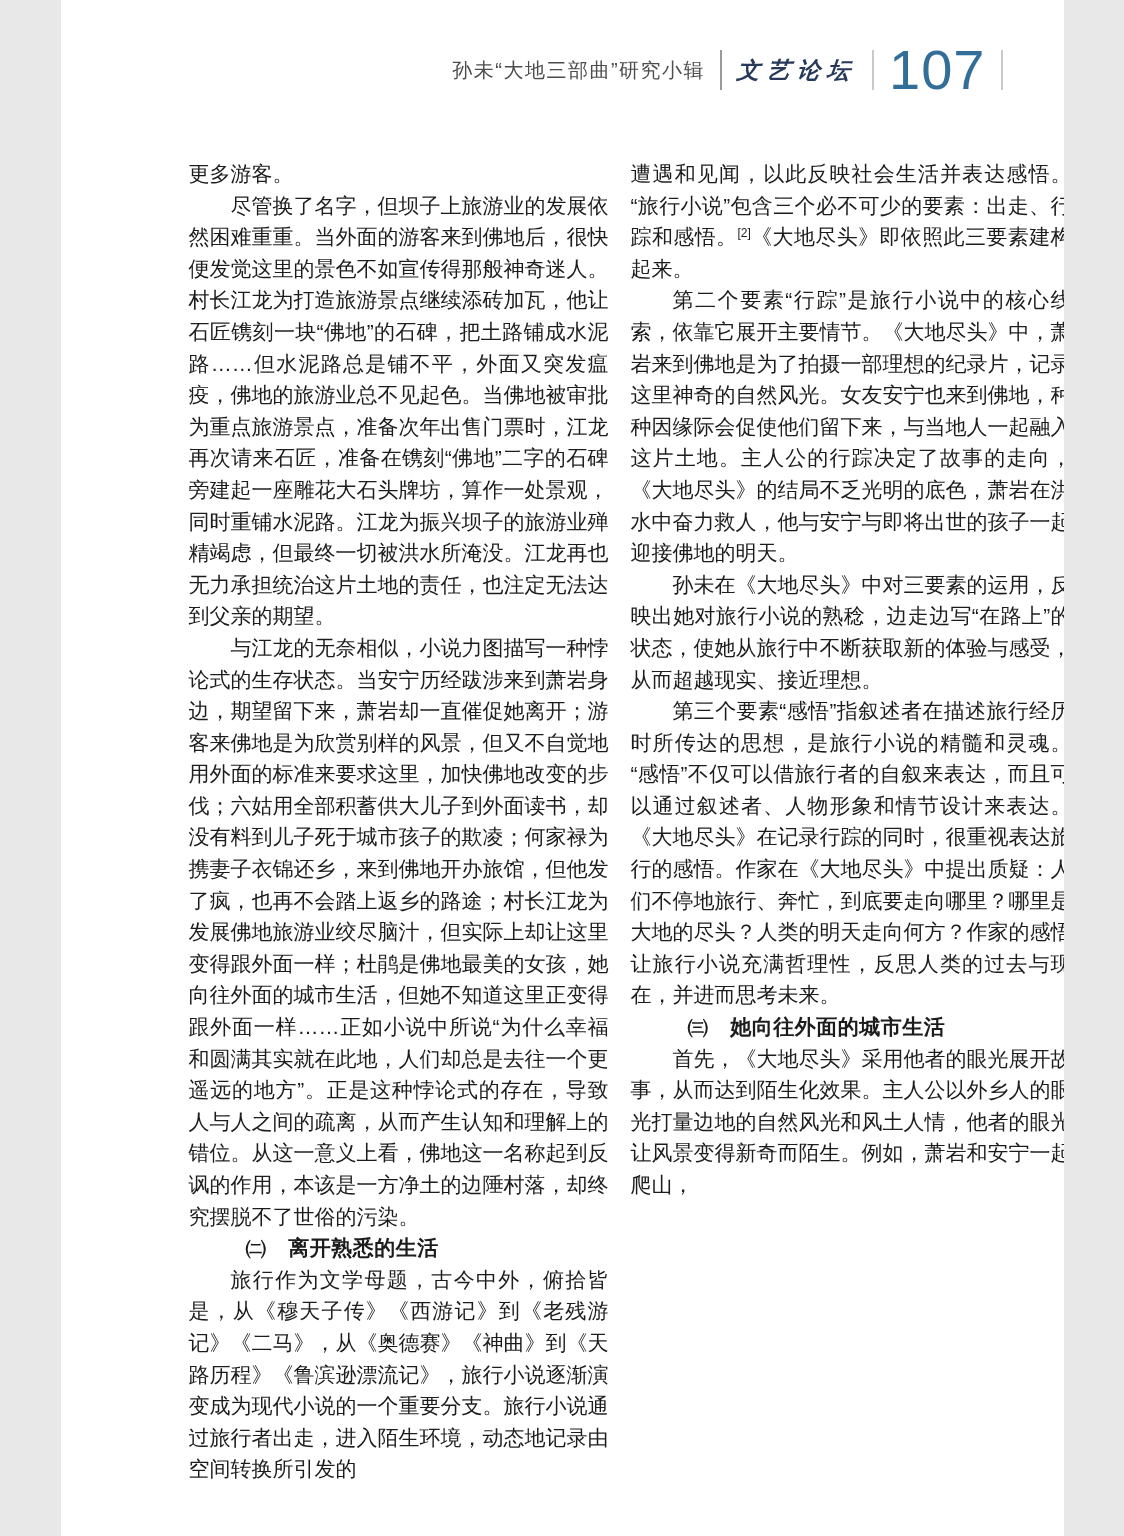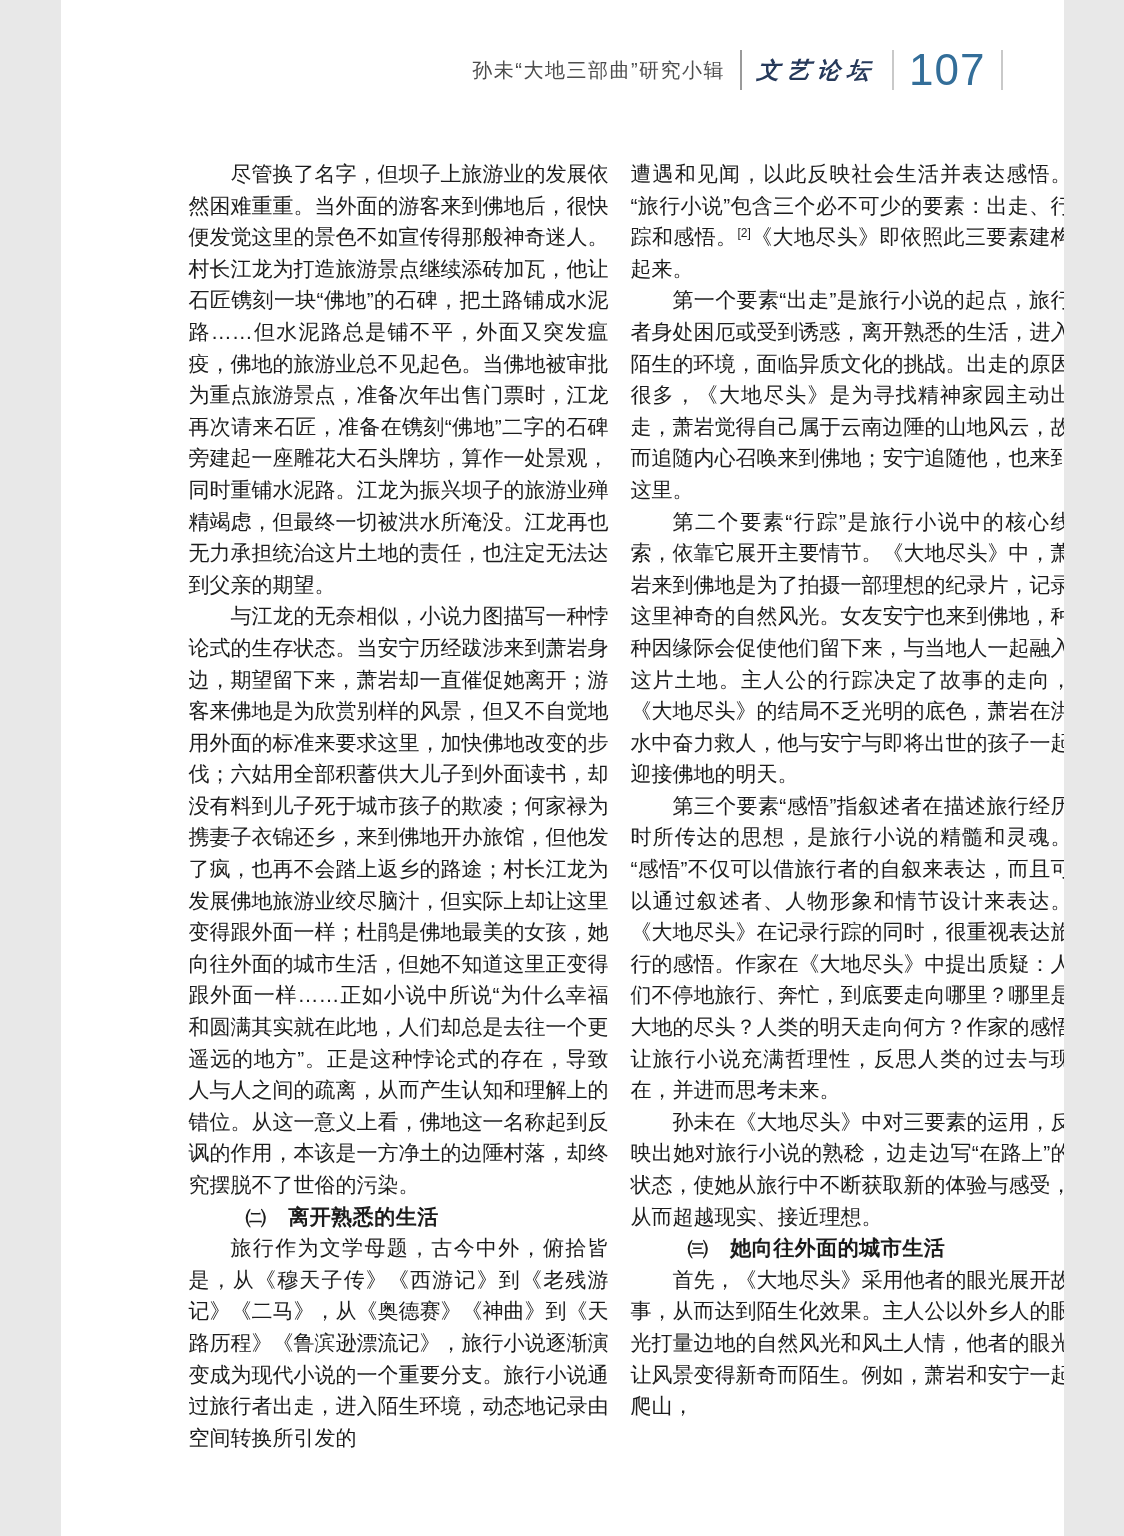--- a/index.html
+++ b/index.html
@@ -34,21 +34,21 @@
   }
   .v-divider.light{background:#c9c9c9;width:2px;}
   .journal-logo{
     font-family:"DejaVu Serif","Liberation Serif",serif;
     font-style:italic;font-weight:bold;
     font-size:23px;color:var(--logo-navy);
     letter-spacing:7px;white-space:nowrap;
     transform:skewX(-6deg);
   }
   .page-number{
-    font-size:44px;color:var(--page-num-blue);
+    font-size:56px;color:var(--page-num-blue);
     letter-spacing:1px;line-height:1;
   }
   
   .text-columns{
     position:absolute;top:158px;left:128px;
     display:flex;gap:22px;
     color:var(--text-ink);
   }
   .col{
     text-align:justify;
@@ -78,31 +78,31 @@
     <span class="header-title">孙未“大地三部曲”研究小辑</span>
     <span class="v-divider"></span>
     <span class="journal-logo">文艺论坛</span>
     <span class="v-divider light"></span>
     <span class="page-number">107</span>
     <span class="v-divider light"></span>
   </div>
 
   <div class="text-columns">
     <div class="col col-left" id="col-left">
+        <p class="">更多游客。</p>
         <p class=" indent">尽管换了名字，但坝子上旅游业的发展依然困难重重。当外面的游客来到佛地后，很快便发觉这里的景色不如宣传得那般神奇迷人。村长江龙为打造旅游景点继续添砖加瓦，他让石匠镌刻一块“佛地”的石碑，把土路铺成水泥路……但水泥路总是铺不平，外面又突发瘟疫，佛地的旅游业总不见起色。当佛地被审批为重点旅游景点，准备次年出售门票时，江龙再次请来石匠，准备在镌刻“佛地”二字的石碑旁建起一座雕花大石头牌坊，算作一处景观，同时重铺水泥路。江龙为振兴坝子的旅游业殚精竭虑，但最终一切被洪水所淹没。江龙再也无力承担统治这片土地的责任，也注定无法达到父亲的期望。</p>
         <p class=" indent">与江龙的无奈相似，小说力图描写一种悖论式的生存状态。当安宁历经跋涉来到萧岩身边，期望留下来，萧岩却一直催促她离开；游客来佛地是为欣赏别样的风景，但又不自觉地用外面的标准来要求这里，加快佛地改变的步伐；六姑用全部积蓄供大儿子到外面读书，却没有料到儿子死于城市孩子的欺凌；何家禄为携妻子衣锦还乡，来到佛地开办旅馆，但他发了疯，也再不会踏上返乡的路途；村长江龙为发展佛地旅游业绞尽脑汁，但实际上却让这里变得跟外面一样；杜鹃是佛地最美的女孩，她向往外面的城市生活，但她不知道这里正变得跟外面一样……正如小说中所说“为什么幸福和圆满其实就在此地，人们却总是去往一个更遥远的地方”。正是这种悖论式的存在，导致人与人之间的疏离，从而产生认知和理解上的错位。从这一意义上看，佛地这一名称起到反讽的作用，本该是一方净土的边陲村落，却终究摆脱不了世俗的污染。</p>
         <p class="heading indent">㈡　离开熟悉的生活</p>
         <p class=" indent">旅行作为文学母题，古今中外，俯拾皆是，从《穆天子传》《西游记》到《老残游记》《二马》，从《奥德赛》《神曲》到《天路历程》《鲁滨逊漂流记》，旅行小说逐渐演变成为现代小说的一个重要分支。旅行小说通过旅行者出走，进入陌生环境，动态地记录由空间转换所引发的</p>
       </div>
     <div class="col col-right" id="col-right">
         <p class="">遭遇和见闻，以此反映社会生活并表达感悟。“旅行小说”包含三个必不可少的要素：出走、行踪和感悟。<sup>[2]</sup>《大地尽头》即依照此三要素建构起来。</p>
-        <p class=" indent">第一个要素“出走”是旅行小说的起点，旅行者身处困厄或受到诱惑，离开熟悉的生活，进入陌生的环境，面临异质文化的挑战。出走的原因很多，《大地尽头》是为寻找精神家园主动出走，萧岩觉得自己属于云南边陲的山地风云，故而追随内心召唤来到佛地；安宁追随他，也来到这里。</p>
         <p class=" indent">第二个要素“行踪”是旅行小说中的核心线索，依靠它展开主要情节。《大地尽头》中，萧岩来到佛地是为了拍摄一部理想的纪录片，记录这里神奇的自然风光。女友安宁也来到佛地，种种因缘际会促使他们留下来，与当地人一起融入这片土地。主人公的行踪决定了故事的走向，《大地尽头》的结局不乏光明的底色，萧岩在洪水中奋力救人，他与安宁与即将出世的孩子一起迎接佛地的明天。</p>
+        <p class=" indent">孙未在《大地尽头》中对三要素的运用，反映出她对旅行小说的熟稔，边走边写“在路上”的状态，使她从旅行中不断获取新的体验与感受，从而超越现实、接近理想。</p>
         <p class=" indent">第三个要素“感悟”指叙述者在描述旅行经历时所传达的思想，是旅行小说的精髓和灵魂。“感悟”不仅可以借旅行者的自叙来表达，而且可以通过叙述者、人物形象和情节设计来表达。《大地尽头》在记录行踪的同时，很重视表达旅行的感悟。作家在《大地尽头》中提出质疑：人们不停地旅行、奔忙，到底要走向哪里？哪里是大地的尽头？人类的明天走向何方？作家的感悟让旅行小说充满哲理性，反思人类的过去与现在，并进而思考未来。</p>
-        <p class=" indent">孙未在《大地尽头》中对三要素的运用，反映出她对旅行小说的熟稔，边走边写“在路上”的状态，使她从旅行中不断获取新的体验与感受，从而超越现实、接近理想。</p>
         <p class="heading indent">㈢　她向往外面的城市生活</p>
         <p class=" indent">首先，《大地尽头》采用他者的眼光展开故事，从而达到陌生化效果。主人公以外乡人的眼光打量边地的自然风光和风土人情，他者的眼光让风景变得新奇而陌生。例如，萧岩和安宁一起爬山，</p>
       </div>
   </div>
 
   <div class="page-footer">
     <span>(C)1994-2024 China Academic Journal Electronic Publishing House. All rights reserved.</span><span class="footer-url">http://www.cnki.net</span>
   </div>
 
 </div>

